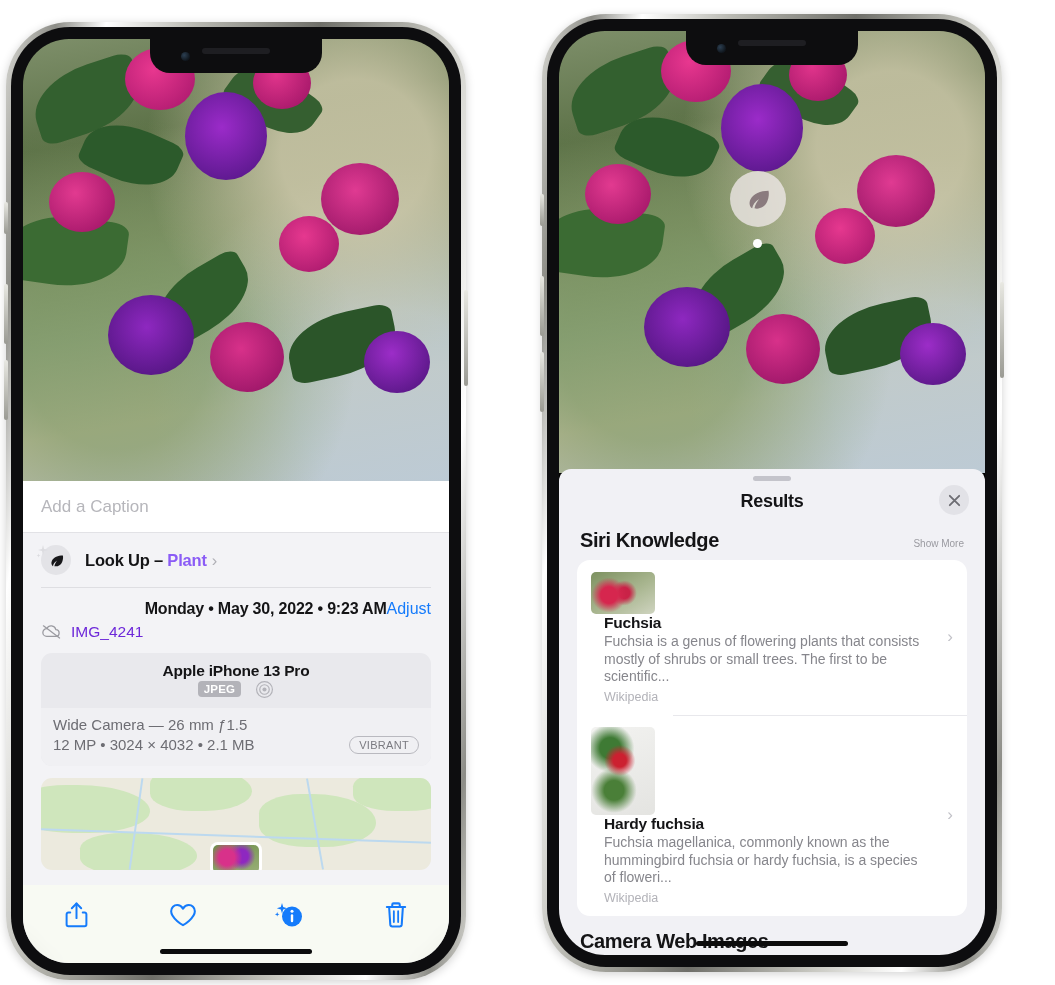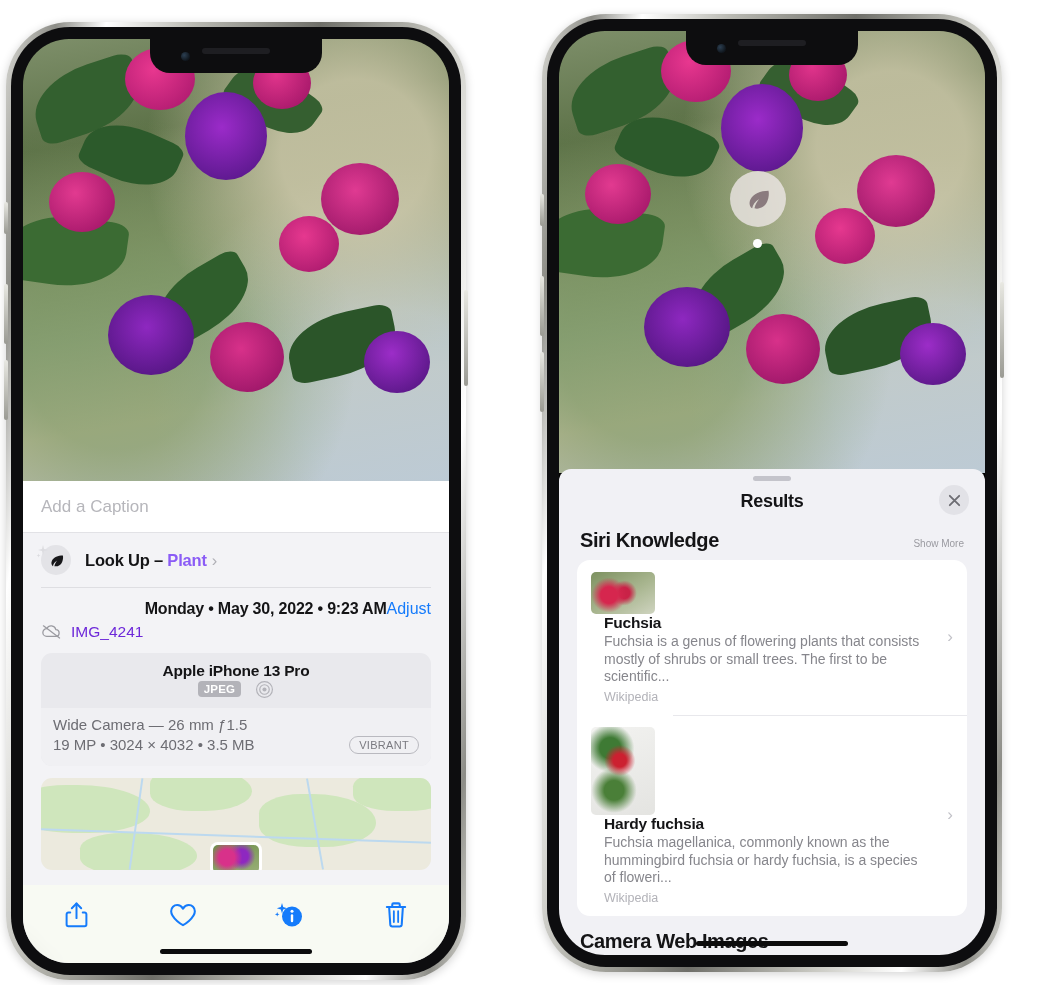--- a/index.html
+++ b/index.html
@@ -209,21 +209,21 @@
               <svg width="19" height="19" viewBox="0 0 24 24">
                 <circle cx="12" cy="12" r="10" fill="none" stroke="#b3b3b9" stroke-width="1.5"></circle>
                 <circle cx="12" cy="12" r="6" fill="none" stroke="#b3b3b9" stroke-width="1.5"></circle>
                 <circle cx="12" cy="12" r="2.6" fill="#b3b3b9"></circle>
               </svg>
             </span>
           </div>
           <div class="exif-body">
             <div class="exif-line">Wide Camera — 26 mm ƒ1.5</div>
             <div class="exif-line exif-line2">
-              <span>19 MP • 3024 × 4032 • 3.5 MB</span>
+              <span>12 MP • 3024 × 4032 • 2.1 MB</span>
               <span class="vibrant">VIBRANT</span>
             </div>
           </div>
         </div>
 
         <div class="map-card">
           <div class="map-green" style="left:-6%;top:8%;width:34%;height:52%;"></div>
           <div class="map-green" style="left:28%;top:-10%;width:26%;height:46%;"></div>
           <div class="map-green" style="left:56%;top:18%;width:30%;height:58%;"></div>
           <div class="map-green" style="left:80%;top:-6%;width:26%;height:42%;"></div>

